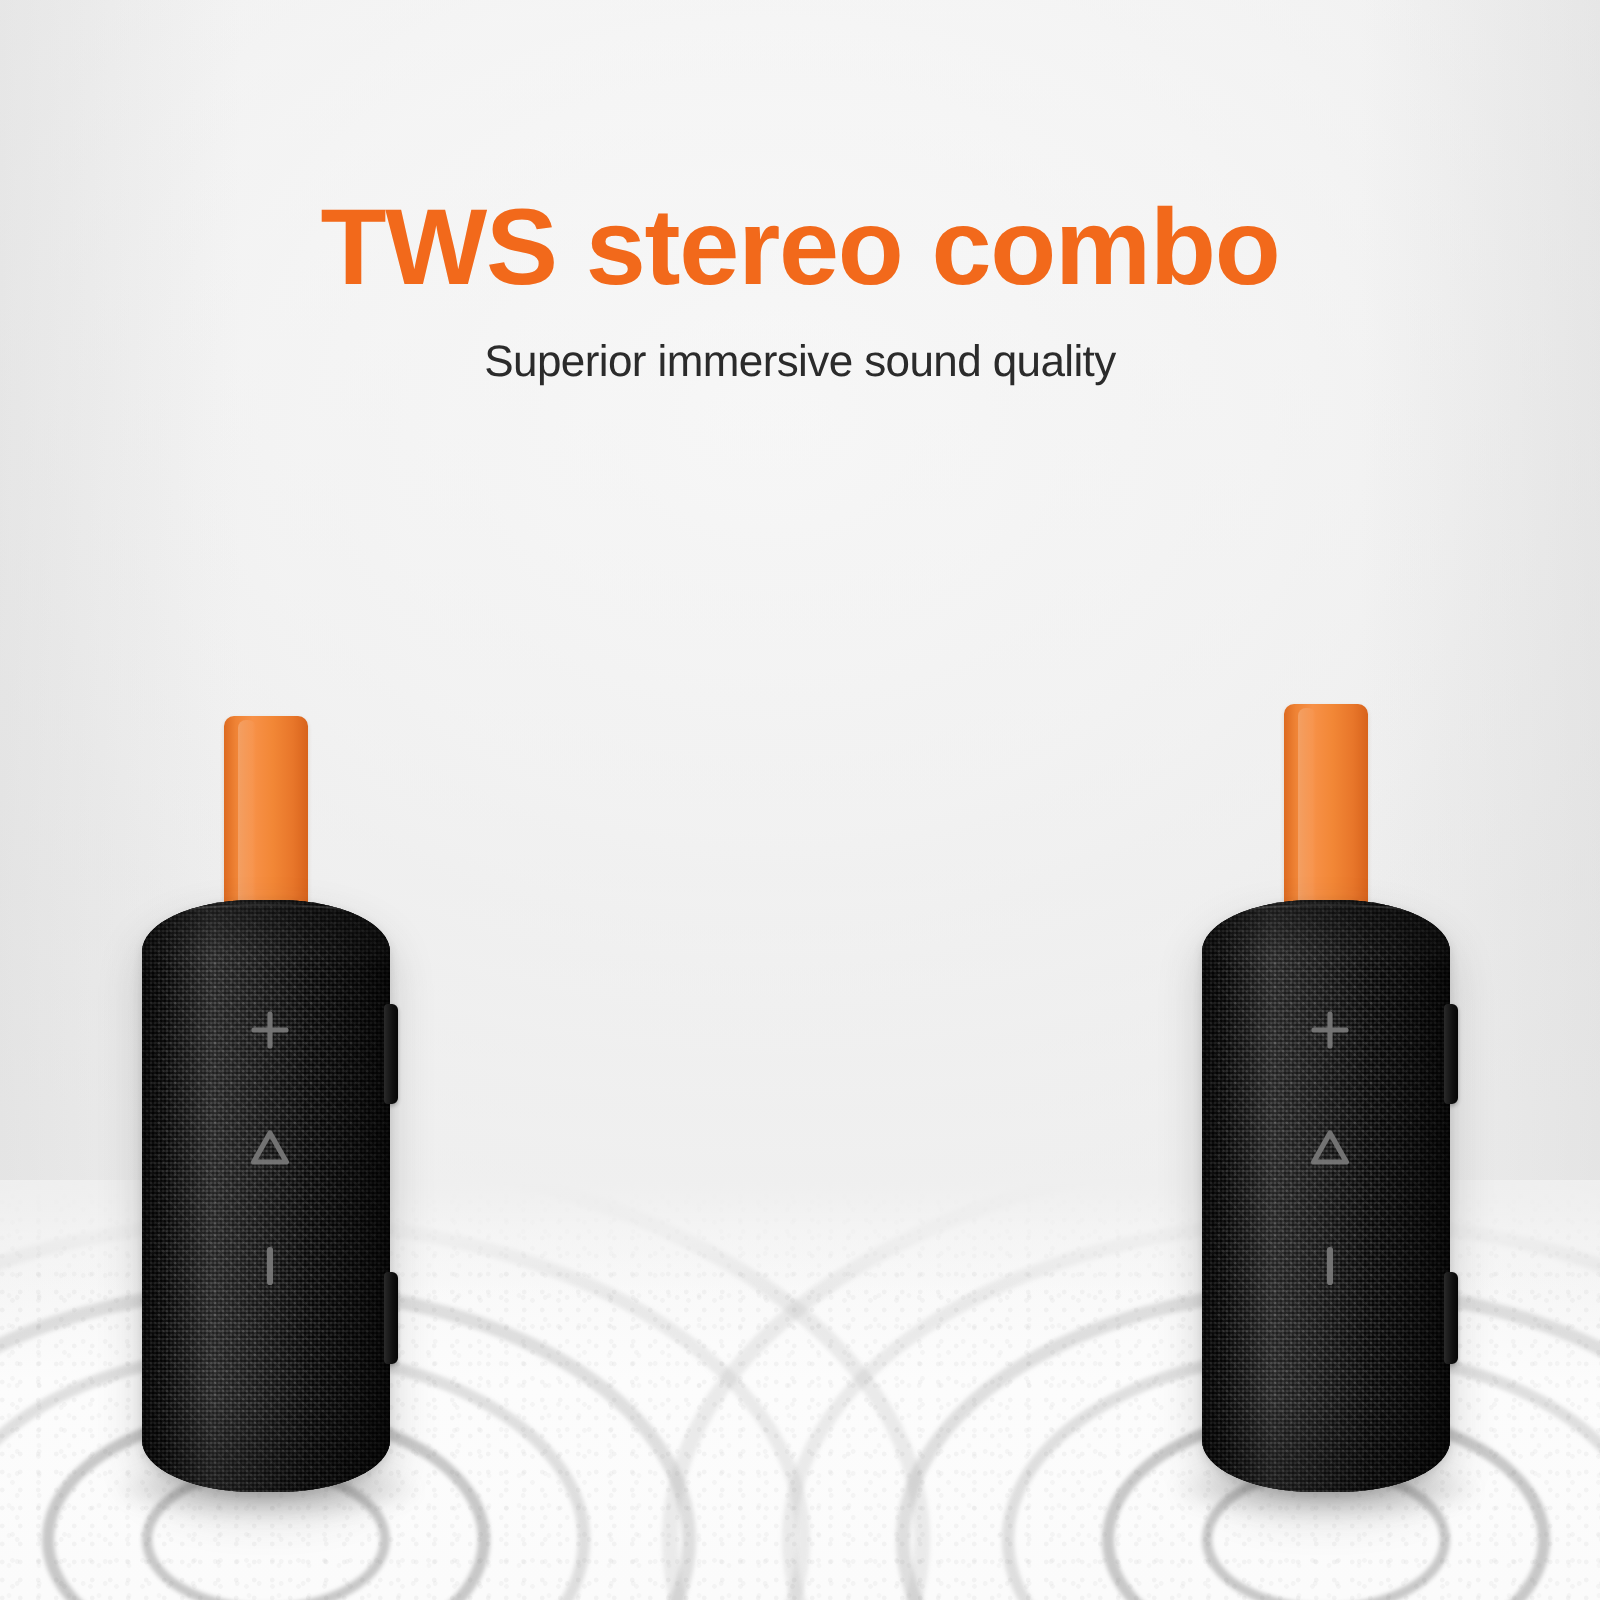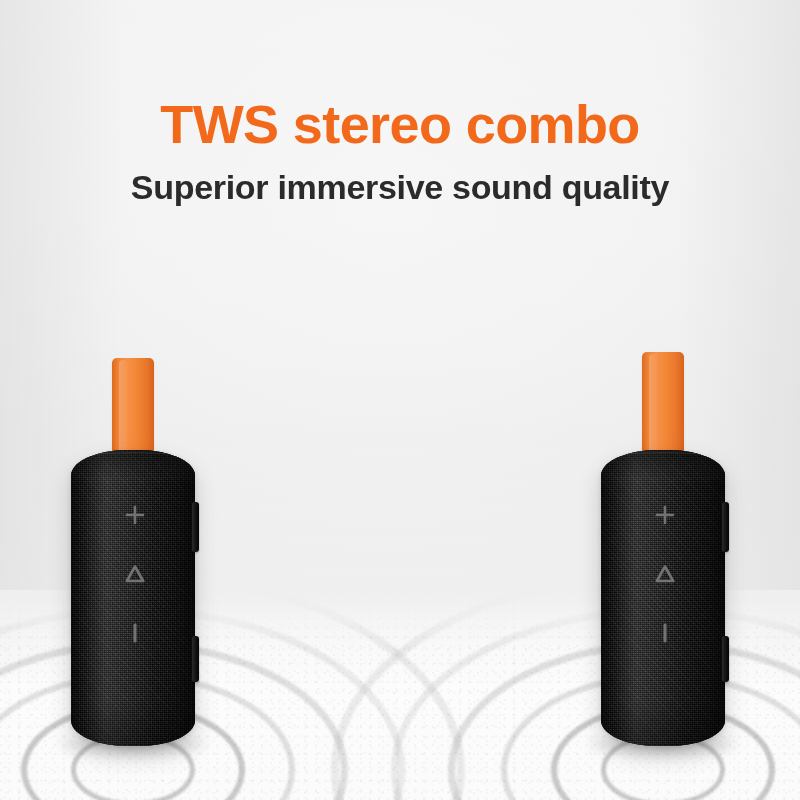--- a/index.html
+++ b/index.html
@@ -96,23 +96,23 @@
     margin: 0;
     font-size: 54px;
     line-height: 1.05;
     font-weight: 700;
     letter-spacing: -0.6px;
     color: #f2691b;
     white-space: nowrap;
   }
   .subhead {
     margin: 16px 0 0 0;
-    font-size: 34px;
+    font-size: 22px;
     line-height: 1.1;
-    font-weight: 700;
+    font-weight: 400;
     letter-spacing: -0.3px;
     color: #2b2b2b;
     white-space: nowrap;
   }
 
   
   .speaker {
     position: absolute;
     width: 124px;
     height: 296px;

